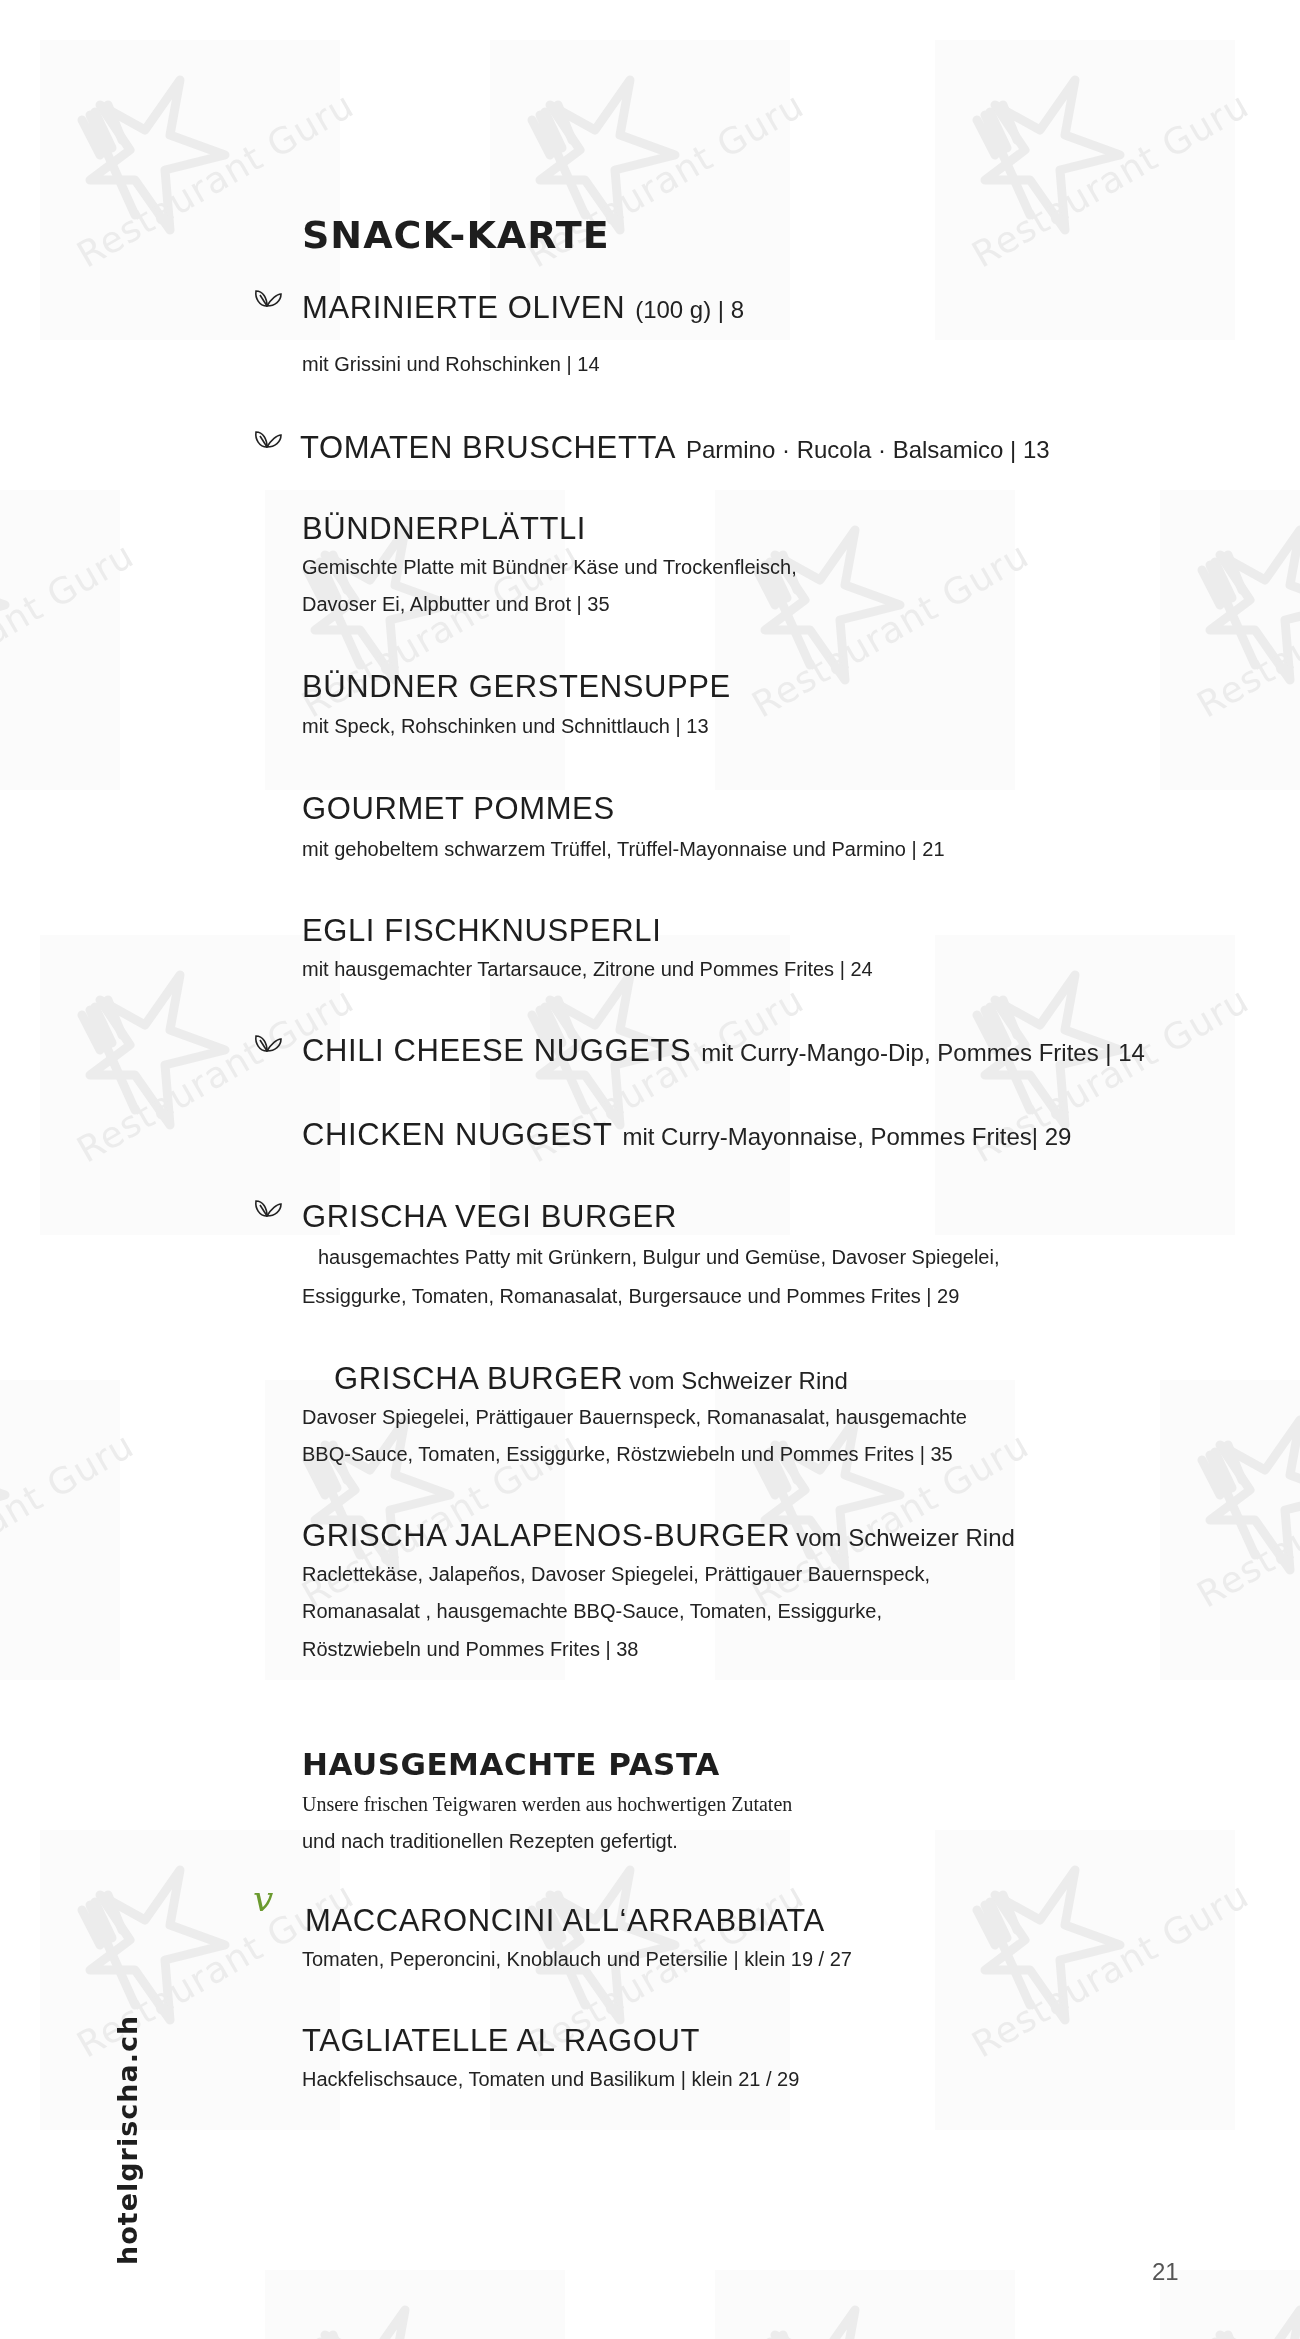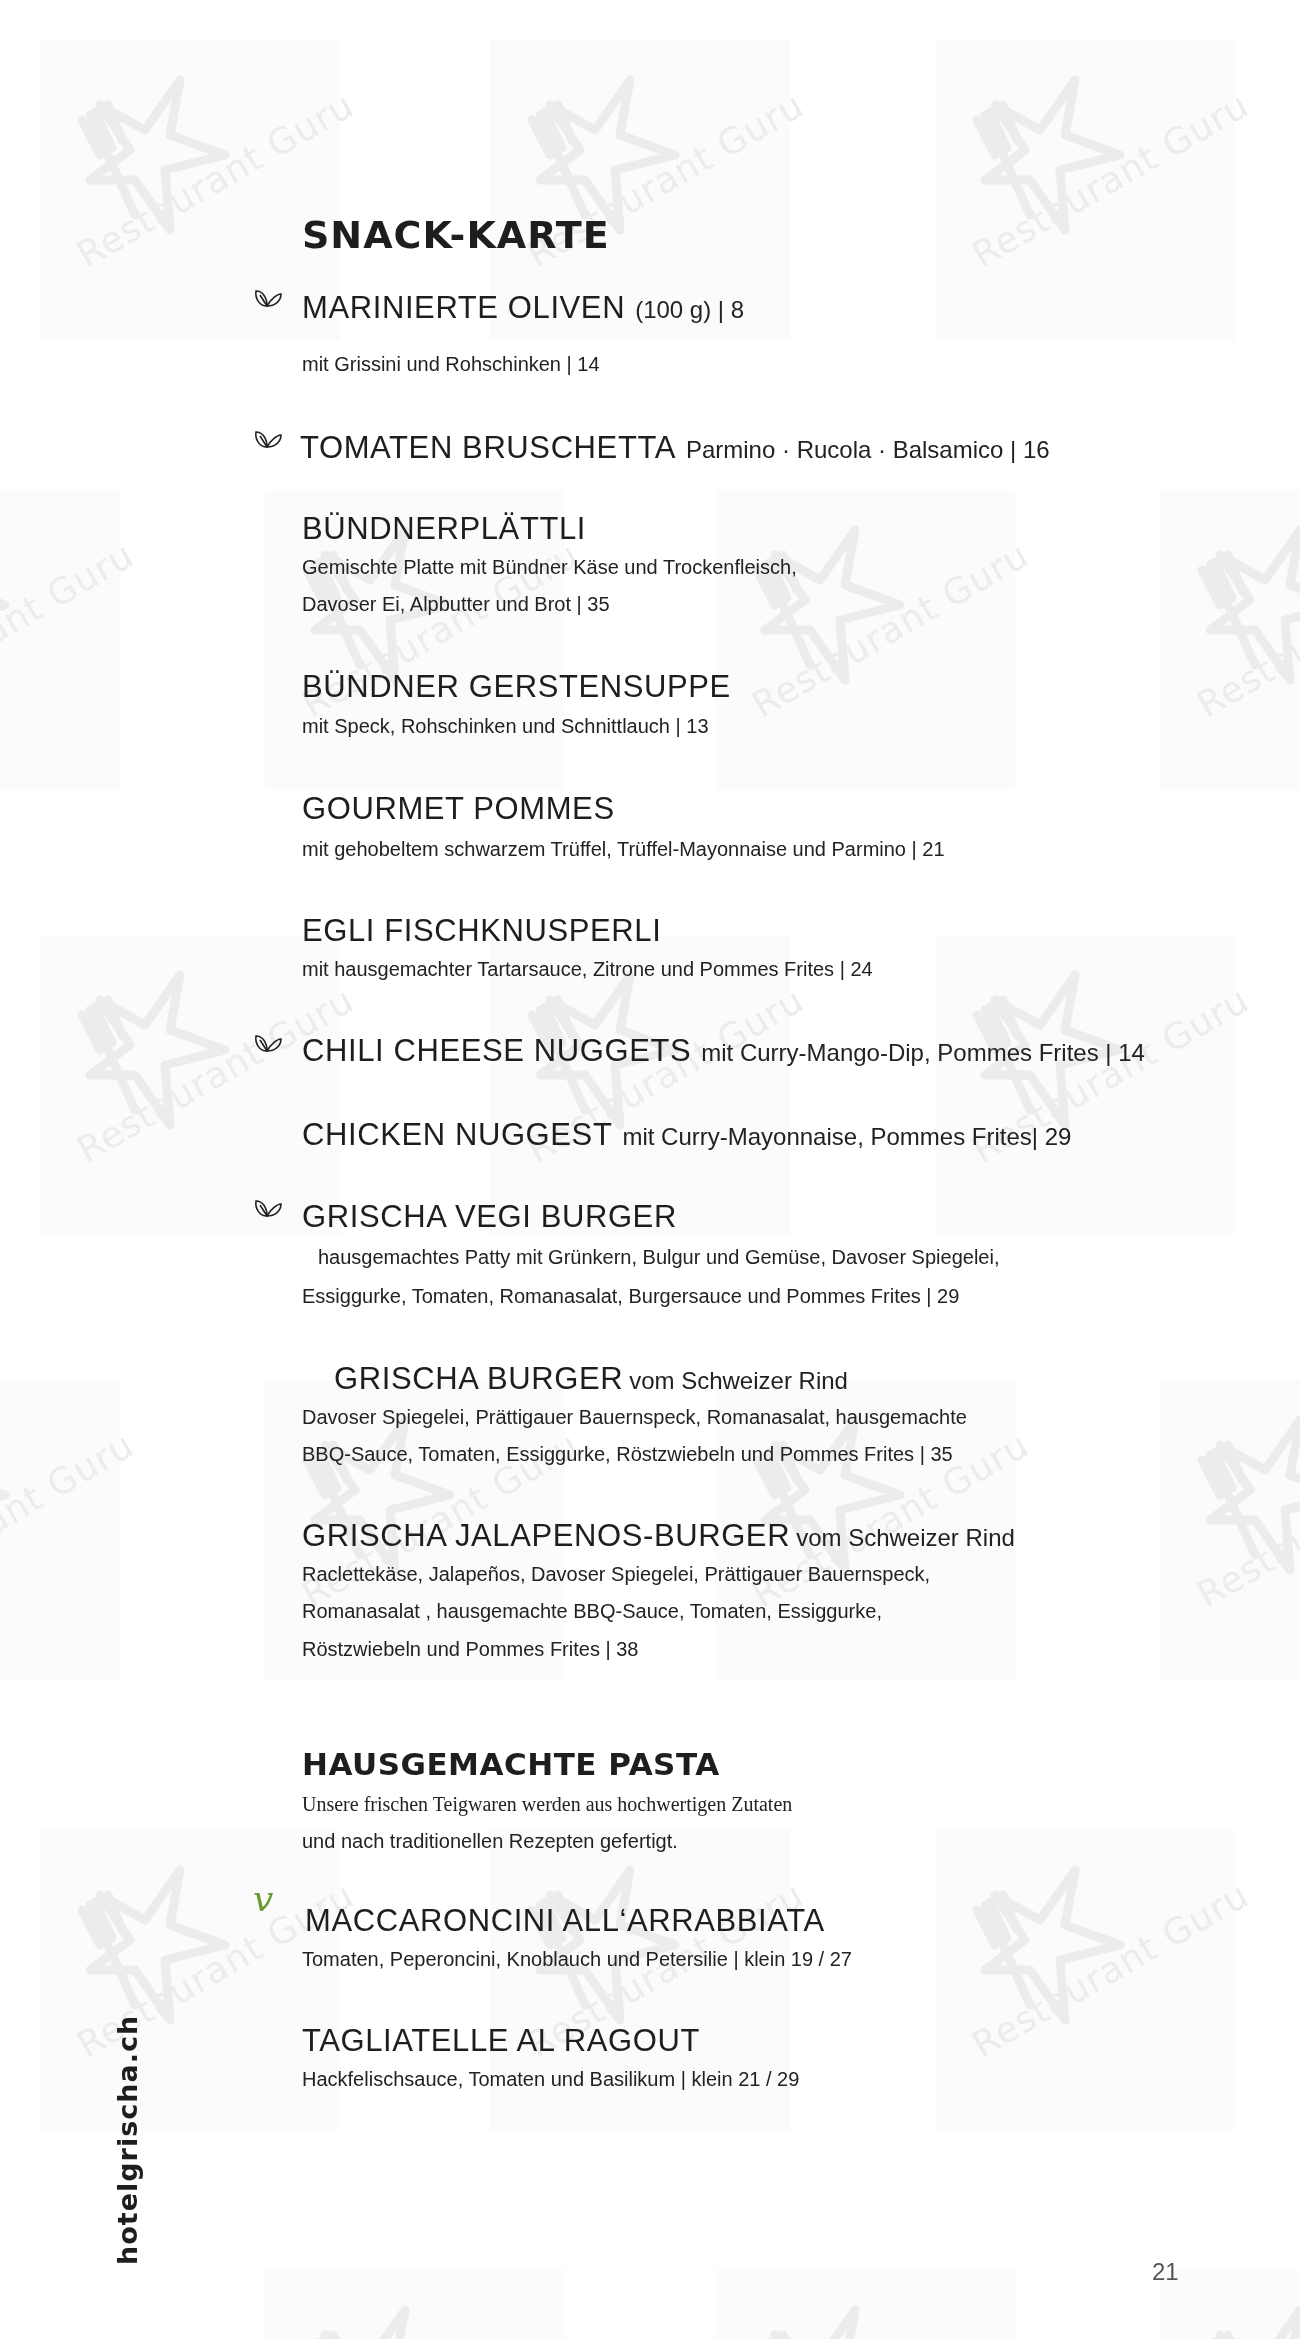--- a/index.html
+++ b/index.html
@@ -368,21 +368,21 @@
 
     <div>
       <svg class="leaf" style="left:253px;top:428px;" viewBox="0 0 30 22">
             <g fill="none" stroke="#222" stroke-width="1.6">
               <path d="M14 19 C6 19 2 11 3 4 C10 4 14 11 14 19 Z"></path>
               <path d="M14 19 C18 12 24 7 28 7 C28 14 22 19 14 19 Z"></path>
               <path d="M14 19 L7 8"></path>
             </g>
           </svg>
       <div class="abs" style="left:300px;top:430px;">
-        <span class="item-name">TOMATEN BRUSCHETTA</span><span class="item-inline">Parmino · Rucola · Balsamico  |  16</span>
+        <span class="item-name">TOMATEN BRUSCHETTA</span><span class="item-inline">Parmino · Rucola · Balsamico  |  13</span>
       </div>
     </div>
 
     <div>
       <div class="abs item-name" style="left:302px;top:511px;">BÜNDNERPLÄTTLI</div>
       <div class="abs desc" style="left:302px;top:549px;">Gemischte Platte mit Bündner Käse und Trockenfleisch,</div>
       <div class="abs desc" style="left:302px;top:586px;">Davoser Ei, Alpbutter und Brot | 35</div>
     </div>
 
     <div>

